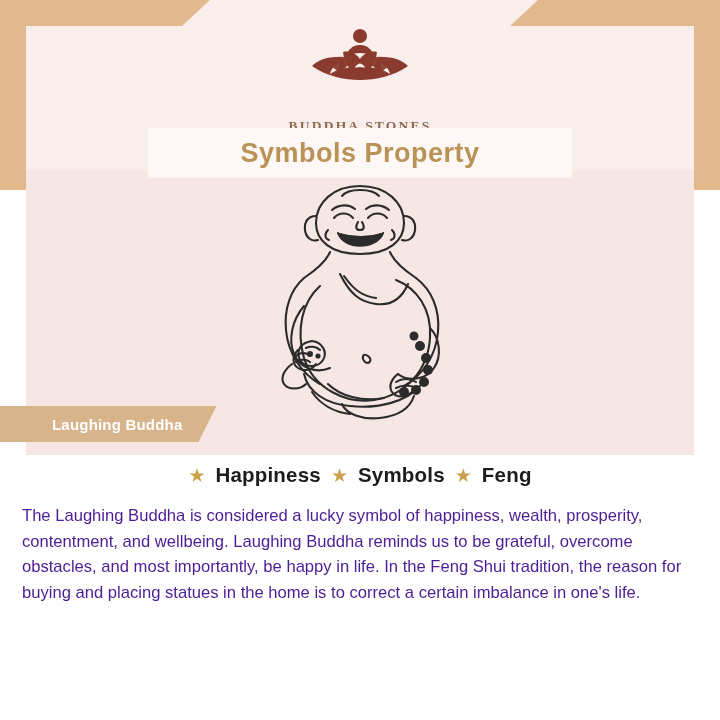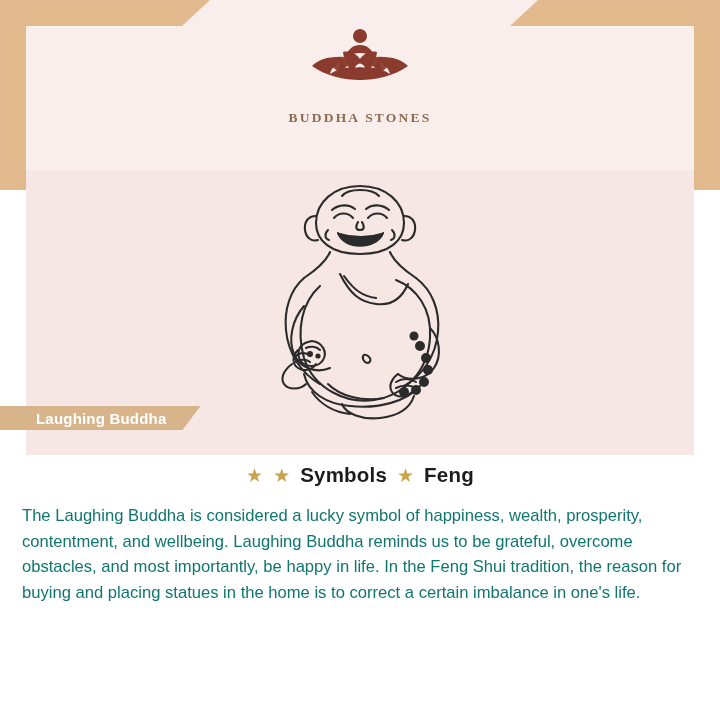--- a/index.html
+++ b/index.html
@@ -58,21 +58,21 @@
     right: 0;
     top: 22px;
     text-align: center;
     z-index: 5;
   }
   .logo-mark {
     display: block;
     margin: 0 auto;
   }
   .logo-text {
-    margin-top: 12px;
+    margin-top: 20px;
     font-size: 13.5px;
     letter-spacing: 2.2px;
     font-weight: bold;
     color: #8a6b4f;
     font-family: "Liberation Serif", serif;
   }
 
   
   .title-band {
     position: absolute;
@@ -103,22 +103,22 @@
     height: 262px;
     z-index: 4;
   }
   .illustration svg { display: block; width: 100%; height: 100%; }
 
   
   .label-tag {
     position: absolute;
     left: 0;
     top: 406px;
-    height: 24px;
-    padding: 0 34px 0 36px;
+    height: 36px;
+    padding: 0 34px 0 52px;
     background: #d8b48b;
     display: flex;
     align-items: center;
     z-index: 7;
     clip-path: polygon(0 0, 100% 0, calc(100% - 18px) 100%, 0 100%);
   }
   .label-tag .label-text {
     font-size: 15px;
     font-weight: bold;
     color: #ffffff;
@@ -151,21 +151,21 @@
   }
 
   
   .body-copy {
     position: absolute;
     left: 22px;
     right: 22px;
     top: 503px;
     font-size: 16.6px;
     line-height: 25.5px;
-    color: #0f766e;
+    color: #4c1d95;
     text-align: left;
     font-family: "Liberation Sans", sans-serif;
   }
 </style>
 </head>
 <body>
 
 <div class="page">
 
   <div class="panel"></div>
@@ -194,20 +194,23 @@
           <path d="M74 23 C66 23 60 29 59 38 C62 34 66 31 74 31 C82 31 86 34 89 38 C88 29 82 23 74 23 Z"></path>
           <path d="M56 36 C52 40 52 46 56 50 C60 46 60 40 56 36 Z"></path>
           <path d="M92 36 C96 40 96 46 92 50 C88 46 88 40 92 36 Z"></path>
           <path d="M62 47 C66 53 82 53 86 47 C82 51 66 51 62 47 Z"></path>
         </g>
       </svg>
     </span>
     <div class="logo-text">BUDDHA STONES</div>
   </div>
 
+  <div class="title-band">
+    <span class="title">Symbols Property</span>
+  </div>
 
   <div class="illustration">
     <svg viewBox="0 0 336 262" xmlns="http://www.w3.org/2000/svg">
       <g fill="none" stroke="#2b2b2b" stroke-width="2.1" stroke-linecap="round" stroke-linejoin="round">
 
         <path d="M168 8 C142 8 124 24 124 45 C124 62 138 76 168 76 C198 76 212 62 212 45 C212 24 194 8 168 8 Z"></path>
 
         <path d="M124 38 C116 38 112 44 113 52 C114 60 120 64 126 62"></path>
         <path d="M212 38 C220 38 224 44 223 52 C222 60 216 64 210 62"></path>
 
@@ -280,20 +283,21 @@
       </g>
     </svg>
   </div>
 
   <div class="label-tag">
     <span class="label-text">Laughing Buddha</span>
   </div>
 
   <div class="keywords">
     <span class="kw-star">★</span>
+    <span class="kw">Happiness</span>
     <span class="kw-star">★</span>
     <span class="kw">Symbols</span>
     <span class="kw-star">★</span>
     <span class="kw">Feng</span>
   </div>
 
   <div class="body-copy">The Laughing Buddha is considered a lucky symbol of happiness, wealth, prosperity, contentment, and wellbeing. Laughing Buddha reminds us to be grateful, overcome obstacles, and most importantly, be happy in life. In the Feng Shui tradition, the reason for buying and placing statues in the home is to correct a certain imbalance in one's life.</div>
 
 </div>
 

